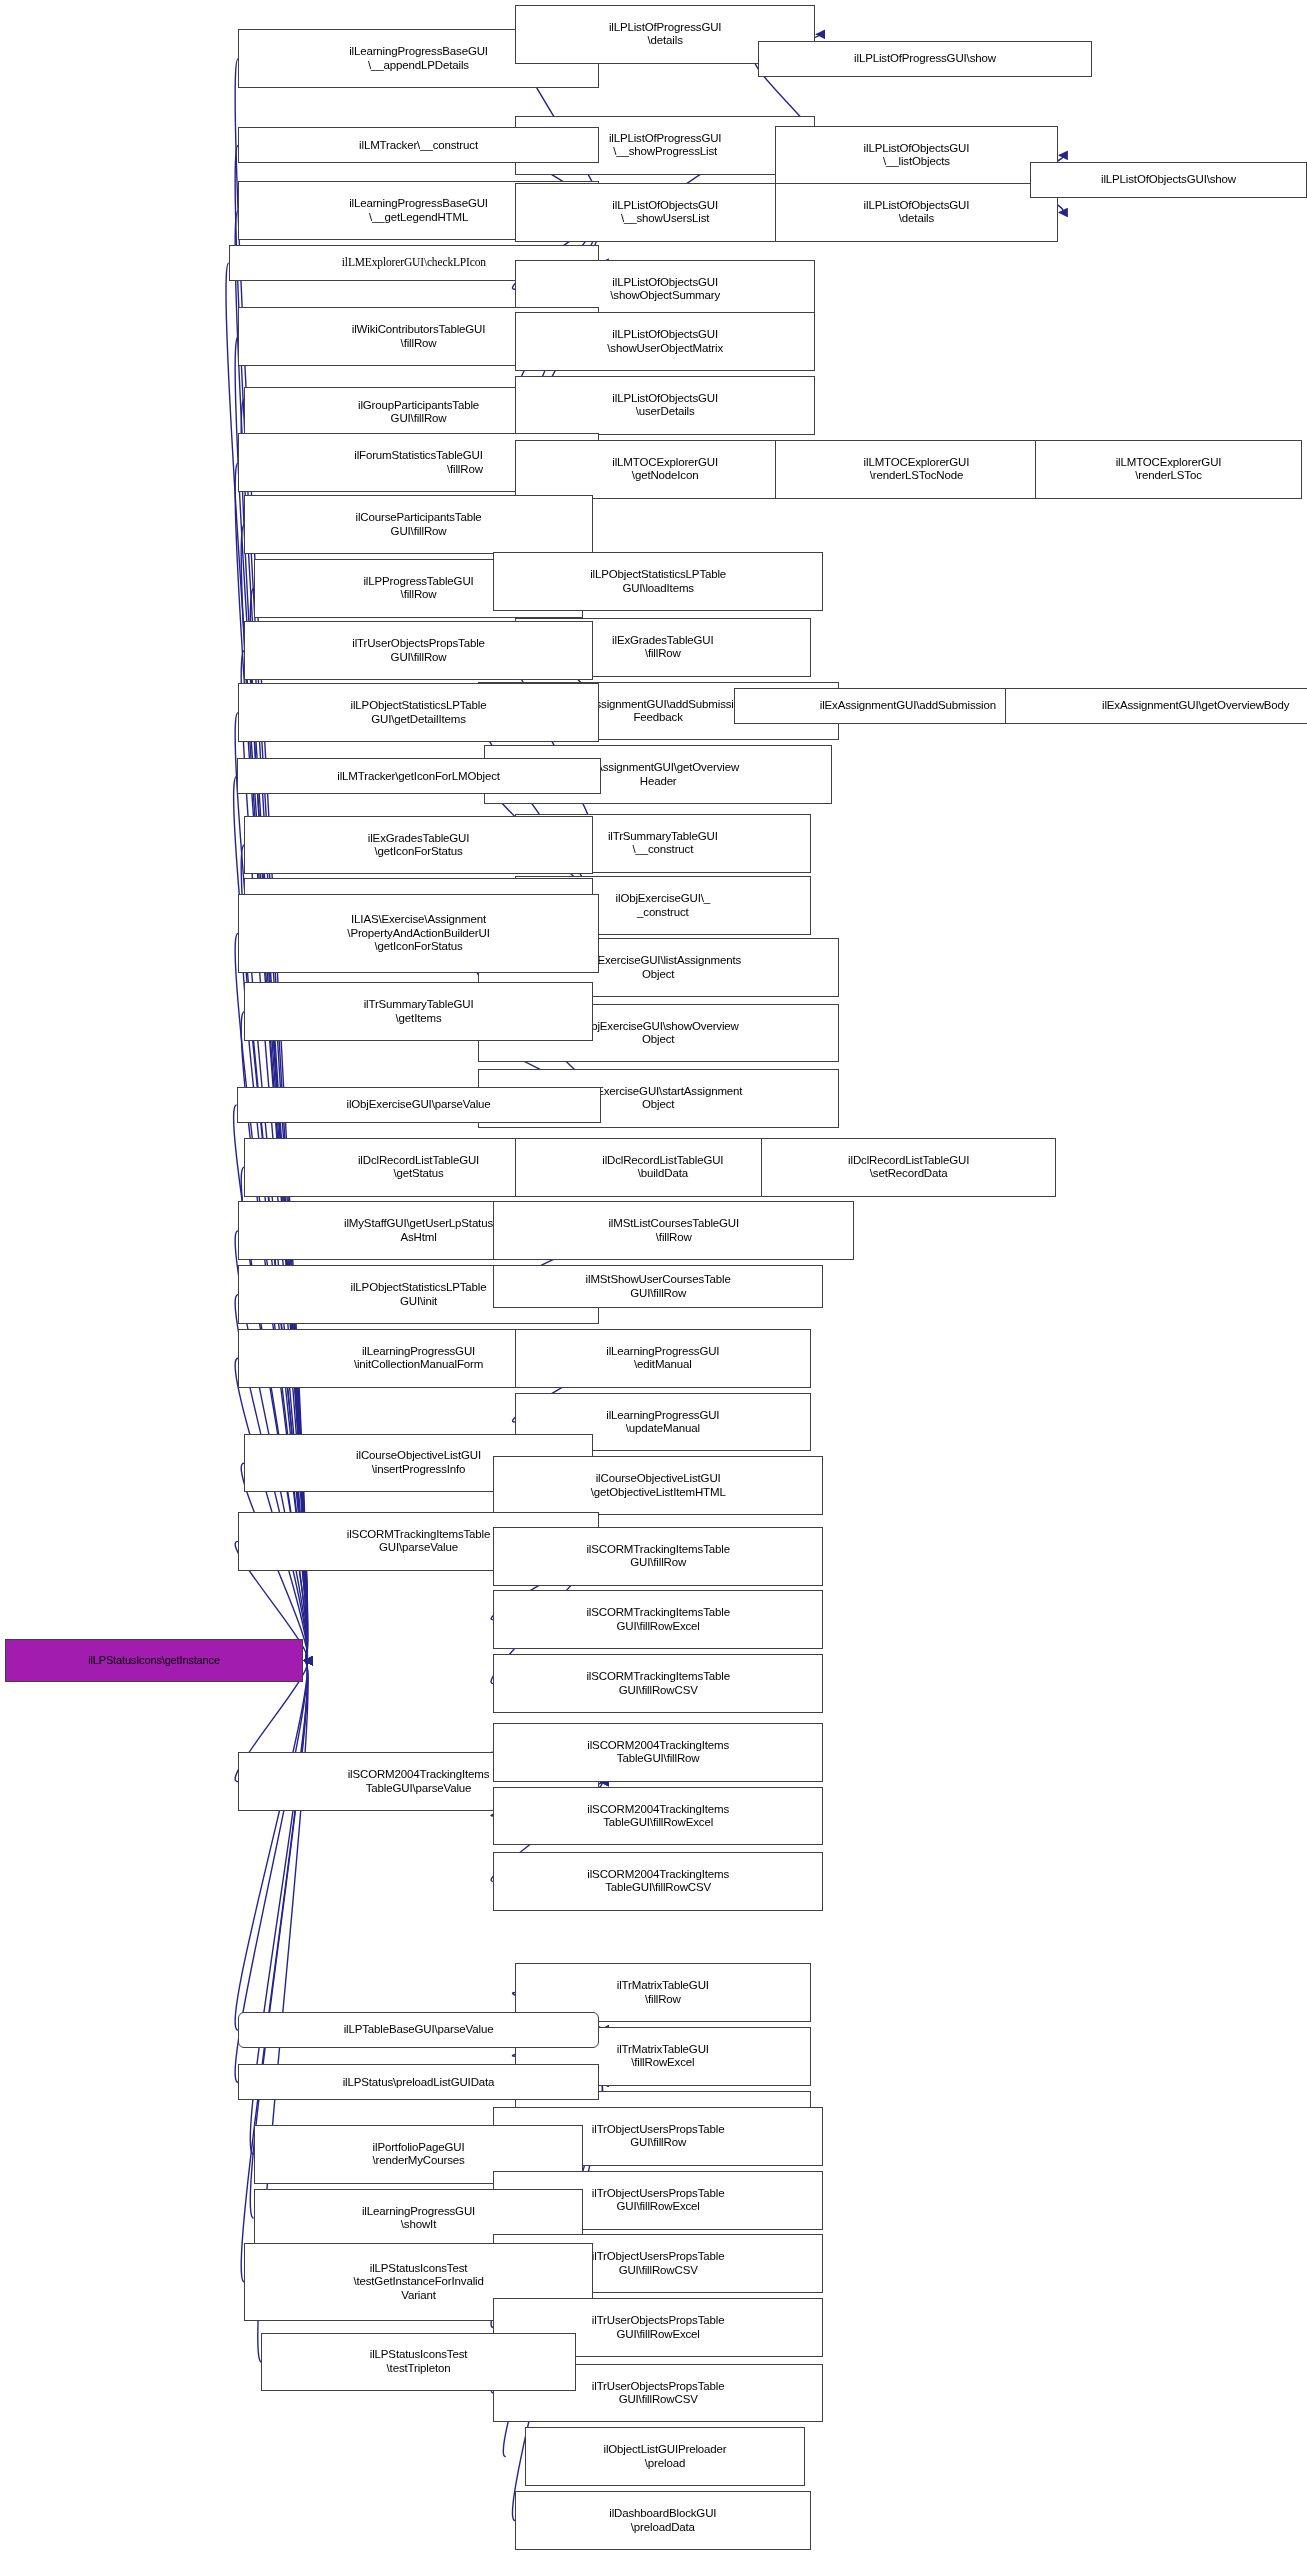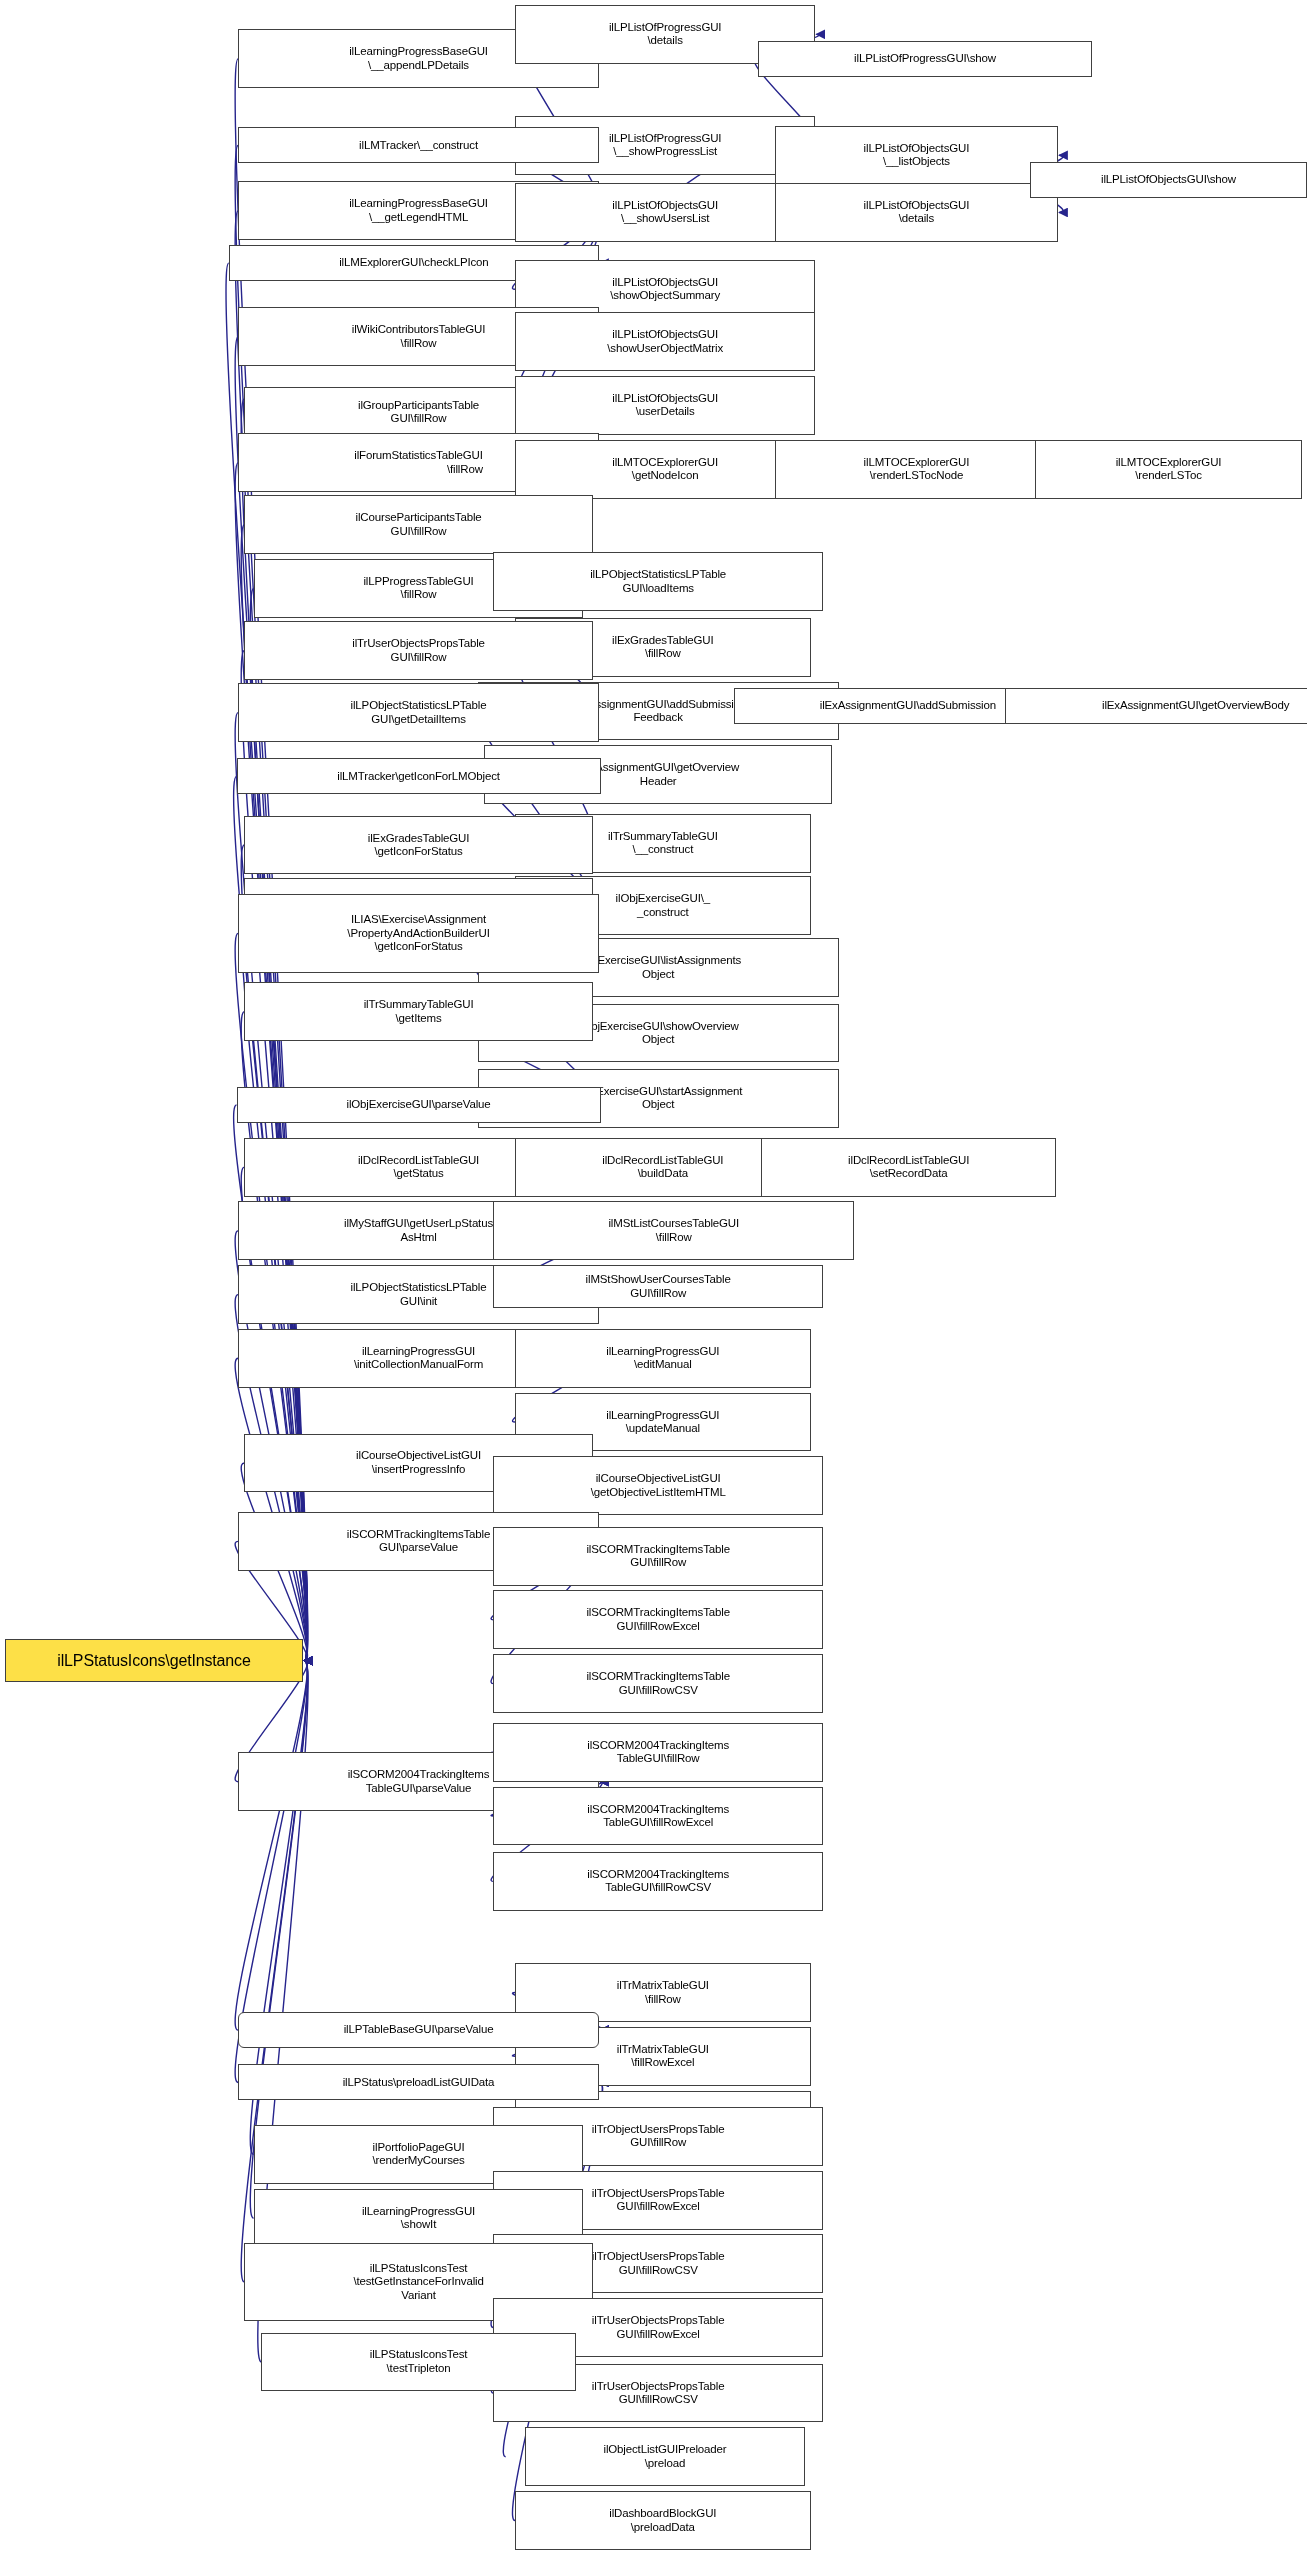--- a/index.html
+++ b/index.html
@@ -34,23 +34,23 @@
     justify-content: center;
     text-align: center;
     font-size: 11.5px;
     line-height: 13.5px;
     letter-spacing: -0.15px;
     white-space: pre-line;
     padding: 0 2px;
     z-index: 2;
   }
   .node.root {
-    background: #fde047;
+    background: #a21caf;
     border: 1px solid #404040;
-    font-size: 16px;
+    font-size: 11px;
   }
 </style>
 </head>
 <body>
 
 <div id="canvas">
   <svg id="edges" viewBox="0 0 1307 2563" preserveAspectRatio="none">
     <defs>
       <marker id="arrow" viewBox="0 0 10 10" refX="9" refY="5" markerWidth="7" markerHeight="7" orient="auto-start-reverse">
         <path d="M 0 0 L 10 5 L 0 10 z" fill="#26248c"></path>
@@ -150,21 +150,21 @@
       <div class="node" style="left: 238.061px; top: 127.496px; width: 360.981px; height: 35.9605px;">ilLMTracker\__construct</div>
       <div class="node" style="left: 238.061px; top: 181.437px; width: 360.981px; height: 58.8444px;">ilLearningProgressBaseGUI
 \__getLegendHTML</div>
       <div class="node" style="left: 774.864px; top: 125.862px; width: 283.183px; height: 58.8444px;">ilLPListOfObjectsGUI
 \__listObjects</div>
       <div class="node" style="left: 515.02px; top: 183.071px; width: 300.299px; height: 58.8444px;">ilLPListOfObjectsGUI
 \__showUsersList</div>
       <div class="node" style="left: 774.864px; top: 183.071px; width: 283.183px; height: 58.8444px;">ilLPListOfObjectsGUI
 \details</div>
       <div class="node" style="left: 1030.04px; top: 161.822px; width: 276.96px; height: 35.9605px;">ilLPListOfObjectsGUI\show</div>
-      <div class="node" style="left: 228.725px; top: 245.185px; width: 370.317px; height: 35.9605px;">ilLMExplorerGUI\checkLPIcon</div>
+      <div class="node" style="left: 228.725px; top: 245.185px; width: 370.317px; height: 35.9605px; font-family: Liberation Serif, serif;">ilLMExplorerGUI\checkLPIcon</div>
       <div class="node" style="left: 515.02px; top: 259.896px; width: 300.299px; height: 58.8444px;">ilLPListOfObjectsGUI
 \showObjectSummary</div>
       <div class="node" style="left: 238.061px; top: 307.298px; width: 360.981px; height: 58.8444px;">ilWikiContributorsTableGUI
 \fillRow</div>
       <div class="node" style="left: 515.02px; top: 312.202px; width: 300.299px; height: 58.8444px;">ilLPListOfObjectsGUI
 \showUserObjectMatrix</div>
       <div class="node" style="left: 244.285px; top: 387px; width: 348.533px; height: 50px;">ilGroupParticipantsTable
 GUI\fillRow</div>
       <div class="node" style="left: 515.02px; top: 375.95px; width: 300.299px; height: 58.8444px;">ilLPListOfObjectsGUI
 \userDetails</div>

